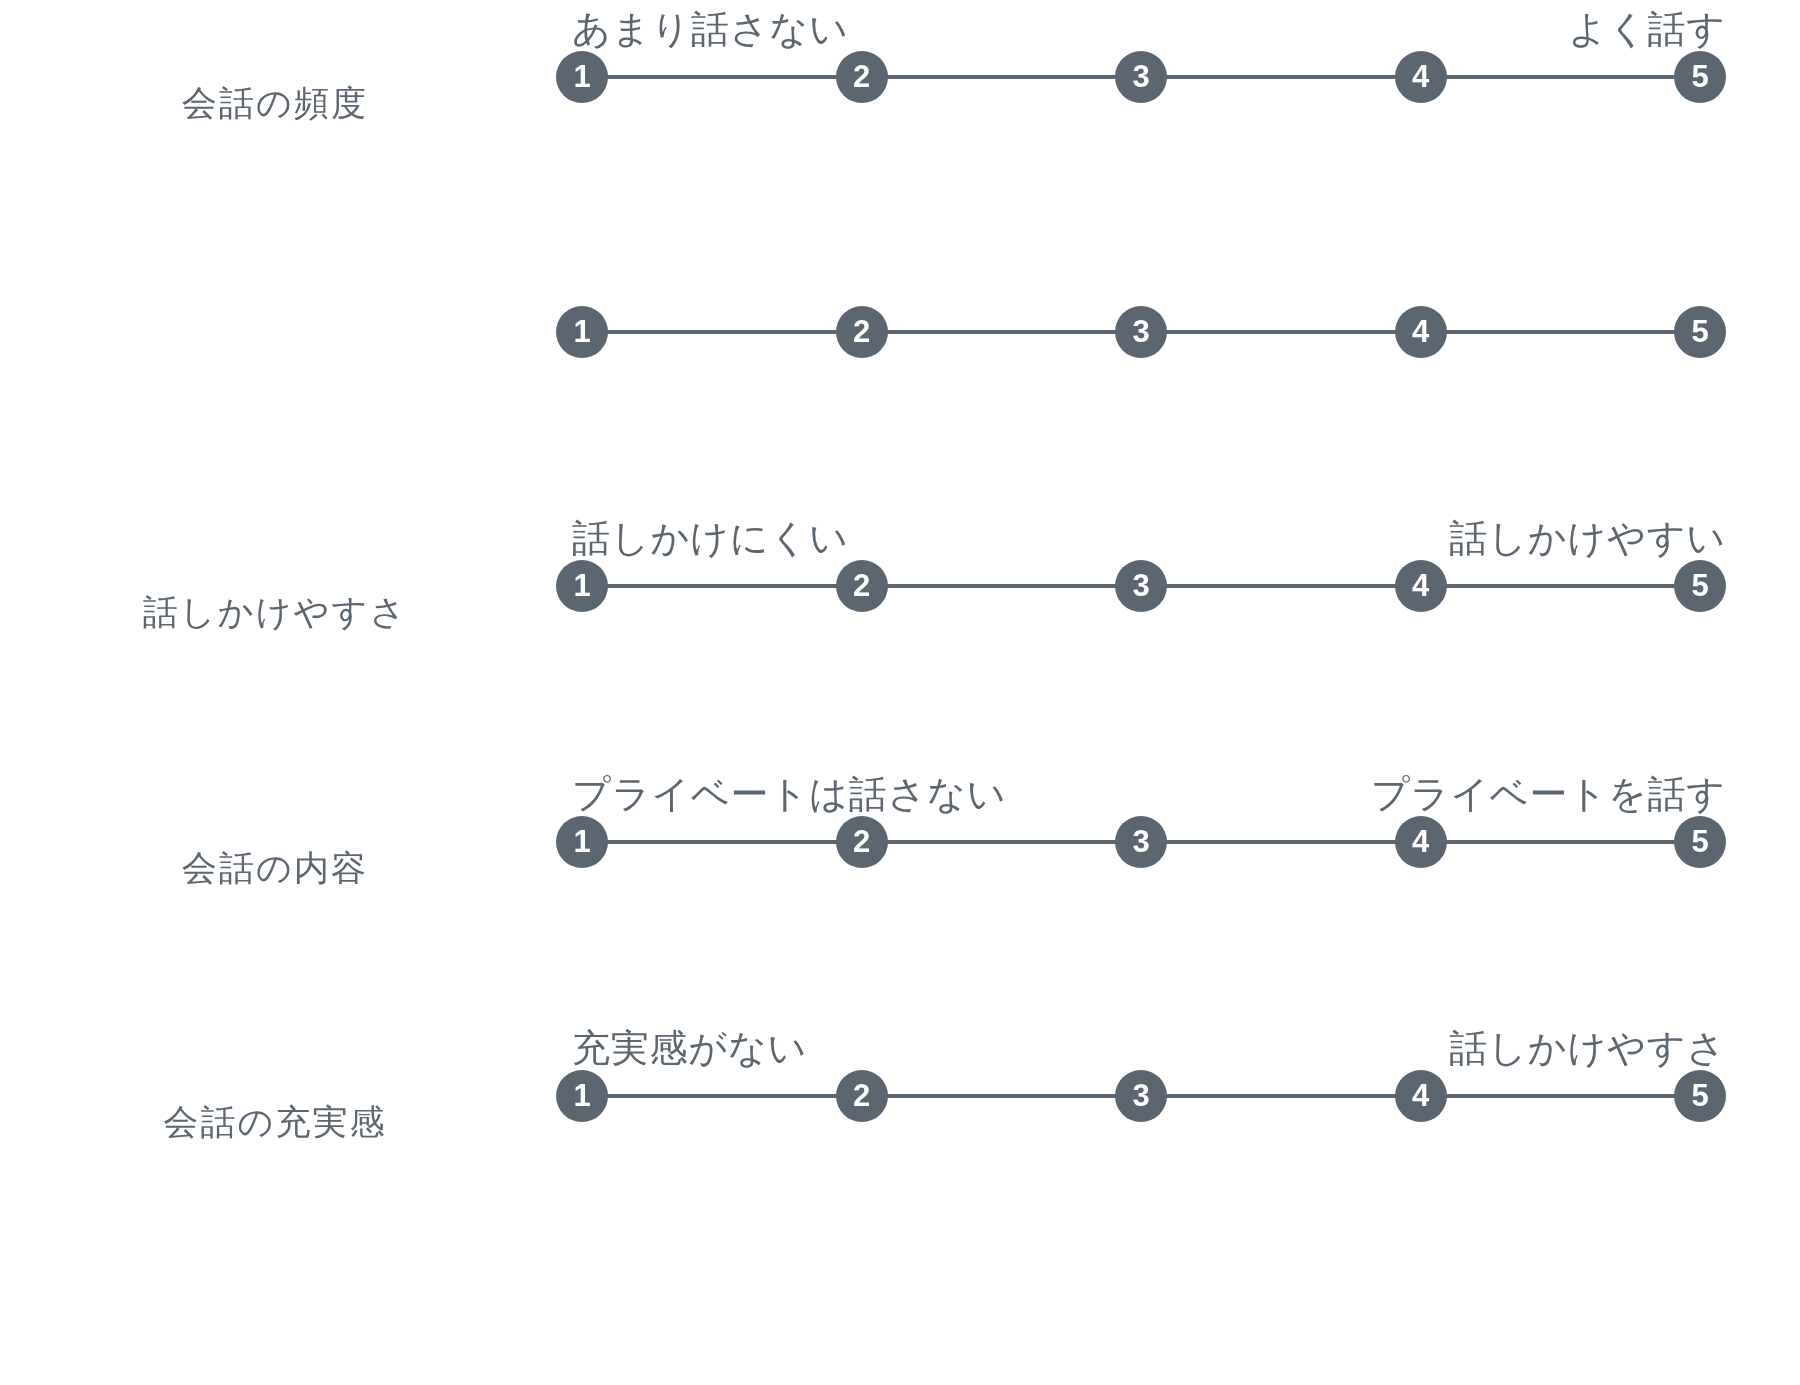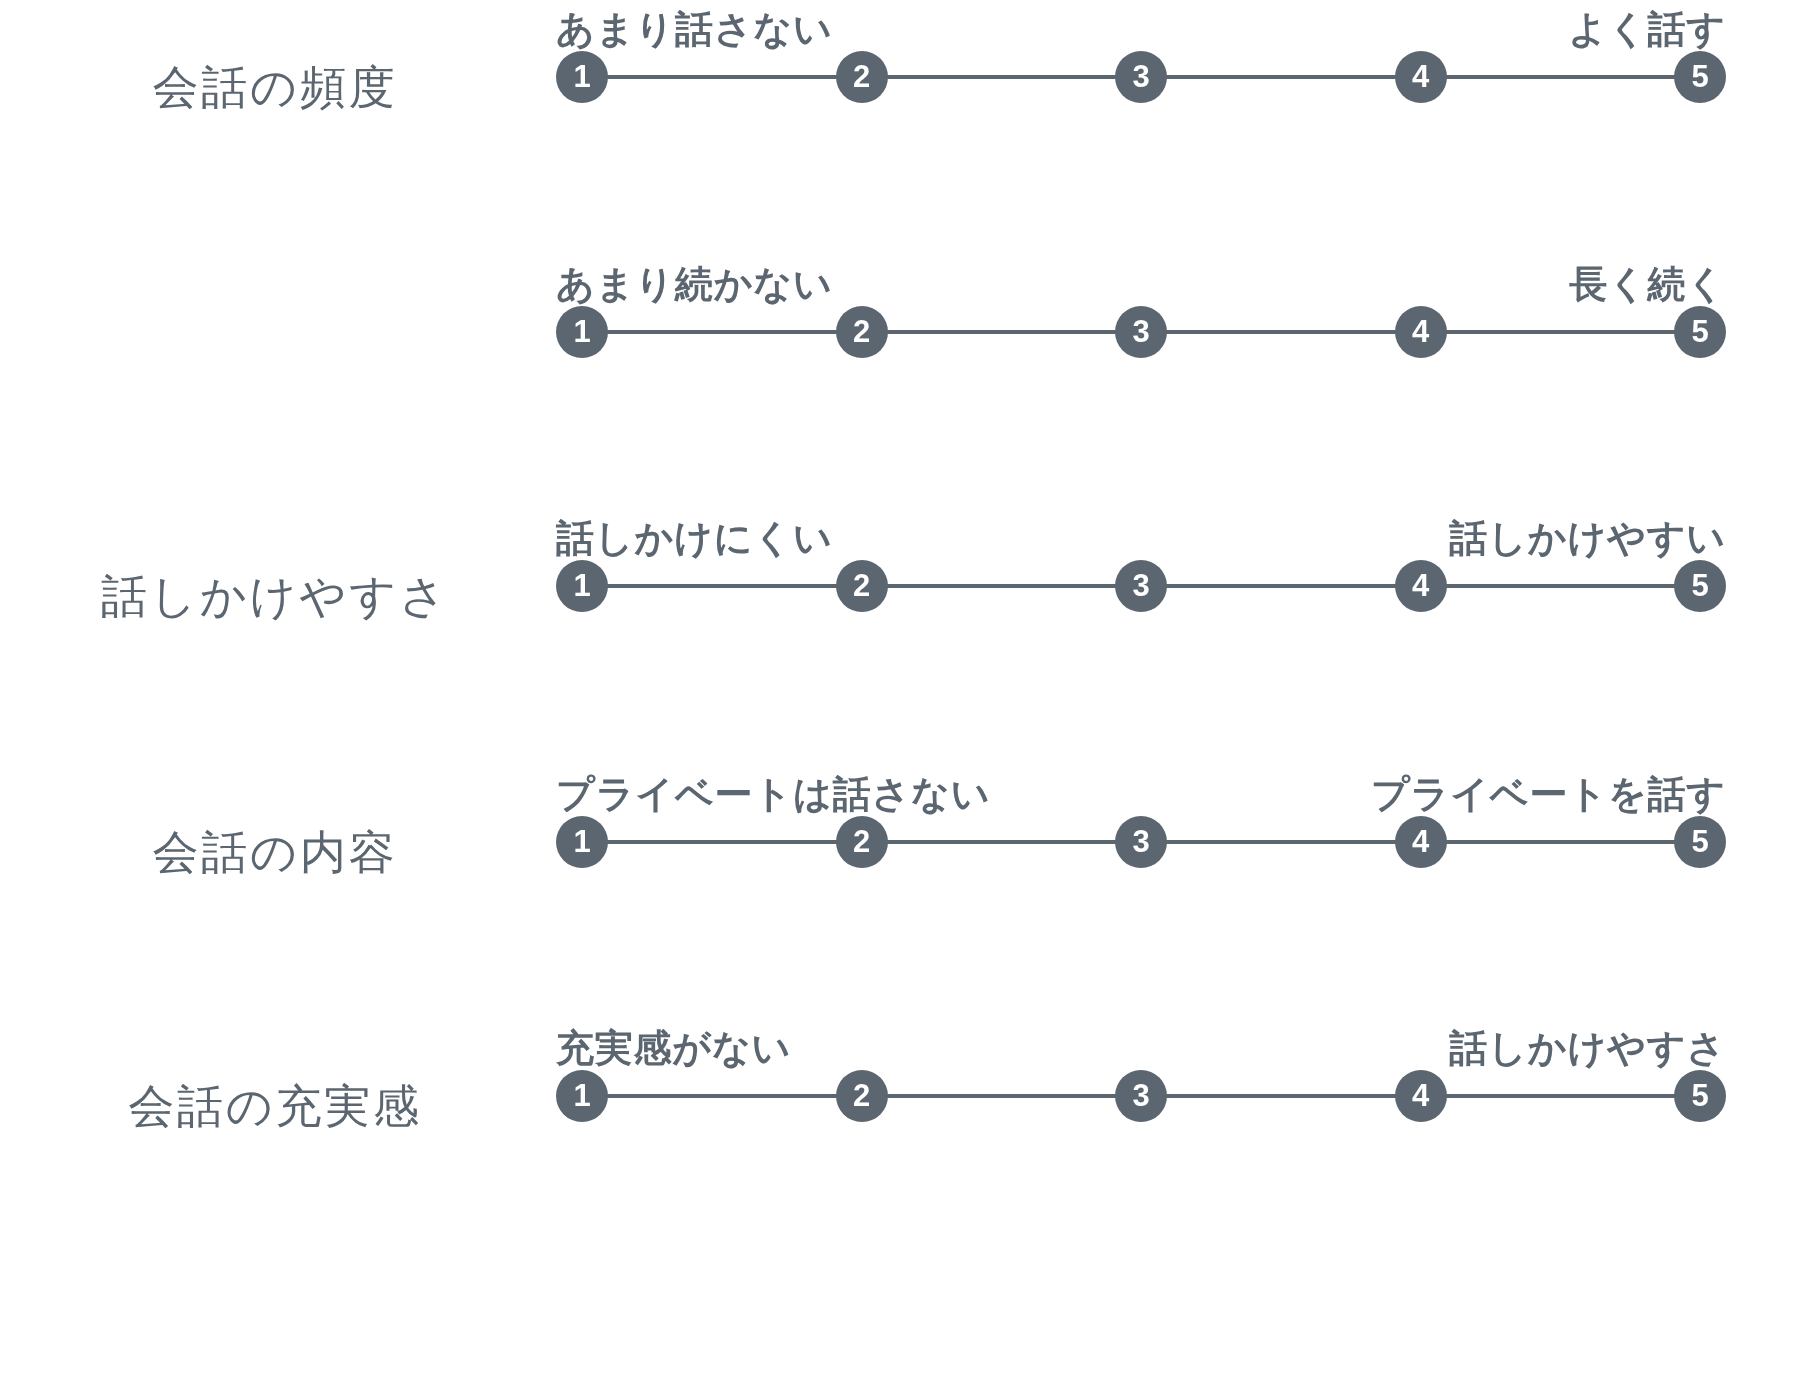--- a/index.html
+++ b/index.html
@@ -35,24 +35,24 @@
   
   .scale-row.r0 { top: 0px; }
   .scale-row.r1 { top: 255px; }
   .scale-row.r2 { top: 509px; }
   .scale-row.r3 { top: 765px; }
   .scale-row.r4 { top: 1019px; }
 
   .row-label {
     position: absolute;
     left: 40px;
-    top: 48px;
+    top: 64px;
     width: 470px;
     text-align: center;
-    font-size: 46px;
+    font-size: 35px;
     line-height: 78px;
     letter-spacing: 0.06em;
     color: #5b6670;
     white-space: nowrap;
     font-weight: 400;
   }
 
   
   .scale-area {
     position: absolute;
@@ -71,21 +71,22 @@
   }
 
   .anchor-label {
     position: absolute;
     top: 0;
     font-size: 38px;
     line-height: 50px;
     letter-spacing: 0.02em;
     color: #5b6670;
     white-space: nowrap;
-    font-weight: 700;
+    font-weight: 400;
+    margin-left: 16px;
   }
   .anchor-label.left  { left: 0px;  text-align: left; }
   .anchor-label.right { right: 0px; text-align: right; }
 
   .scale-track {
     position: absolute;
     left: 0;
     top: 51px;              
     width: 100%;
     height: 52px;
@@ -139,24 +140,20 @@
         <div class="scale-point p1">2</div>
         <div class="scale-point p2">3</div>
         <div class="scale-point p3">4</div>
         <div class="scale-point p4">5</div>
       </div>
     </div>
   </div>
 
   <div class="scale-row r1">
     <div class="scale-area">
-      <div class="anchor-band">
-        <div class="anchor-label left">あまり続かない</div>
-        <div class="anchor-label right">長く続く</div>
-      </div>
       <div class="scale-track">
         <div class="track-line"></div>
         <div class="scale-point p0">1</div>
         <div class="scale-point p1">2</div>
         <div class="scale-point p2">3</div>
         <div class="scale-point p3">4</div>
         <div class="scale-point p4">5</div>
       </div>
     </div>
   </div>

